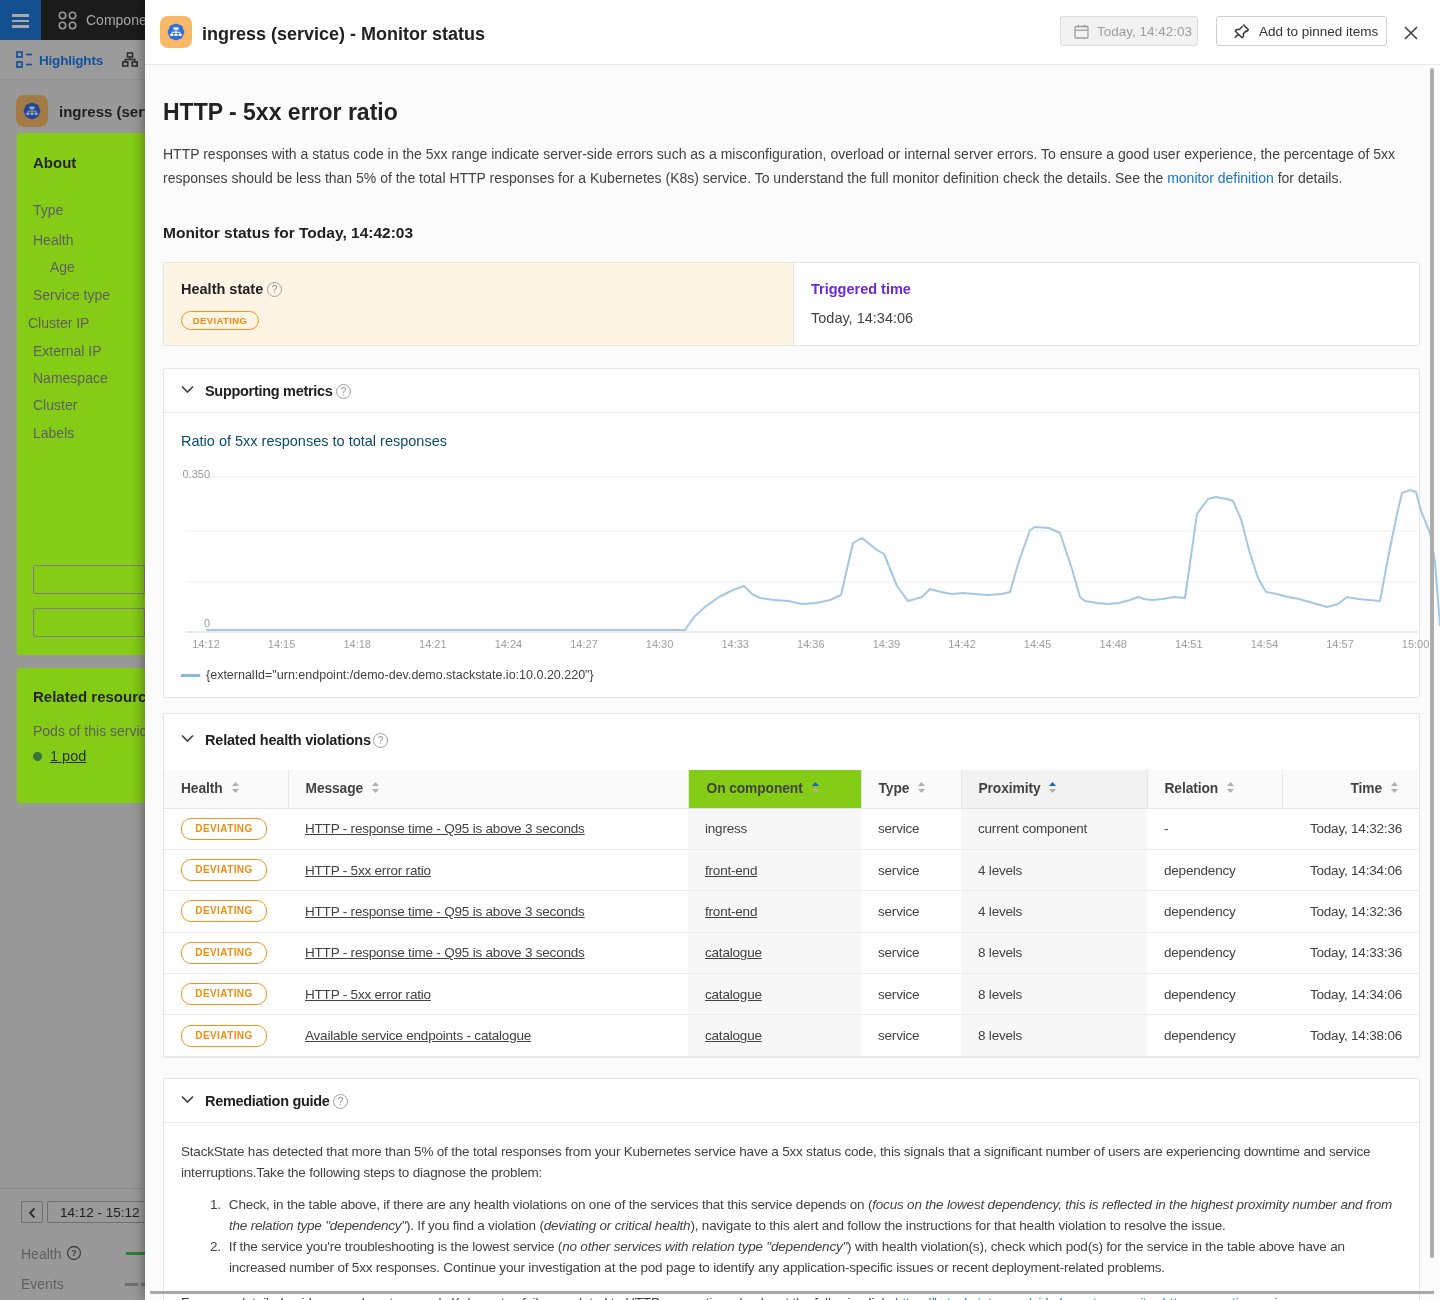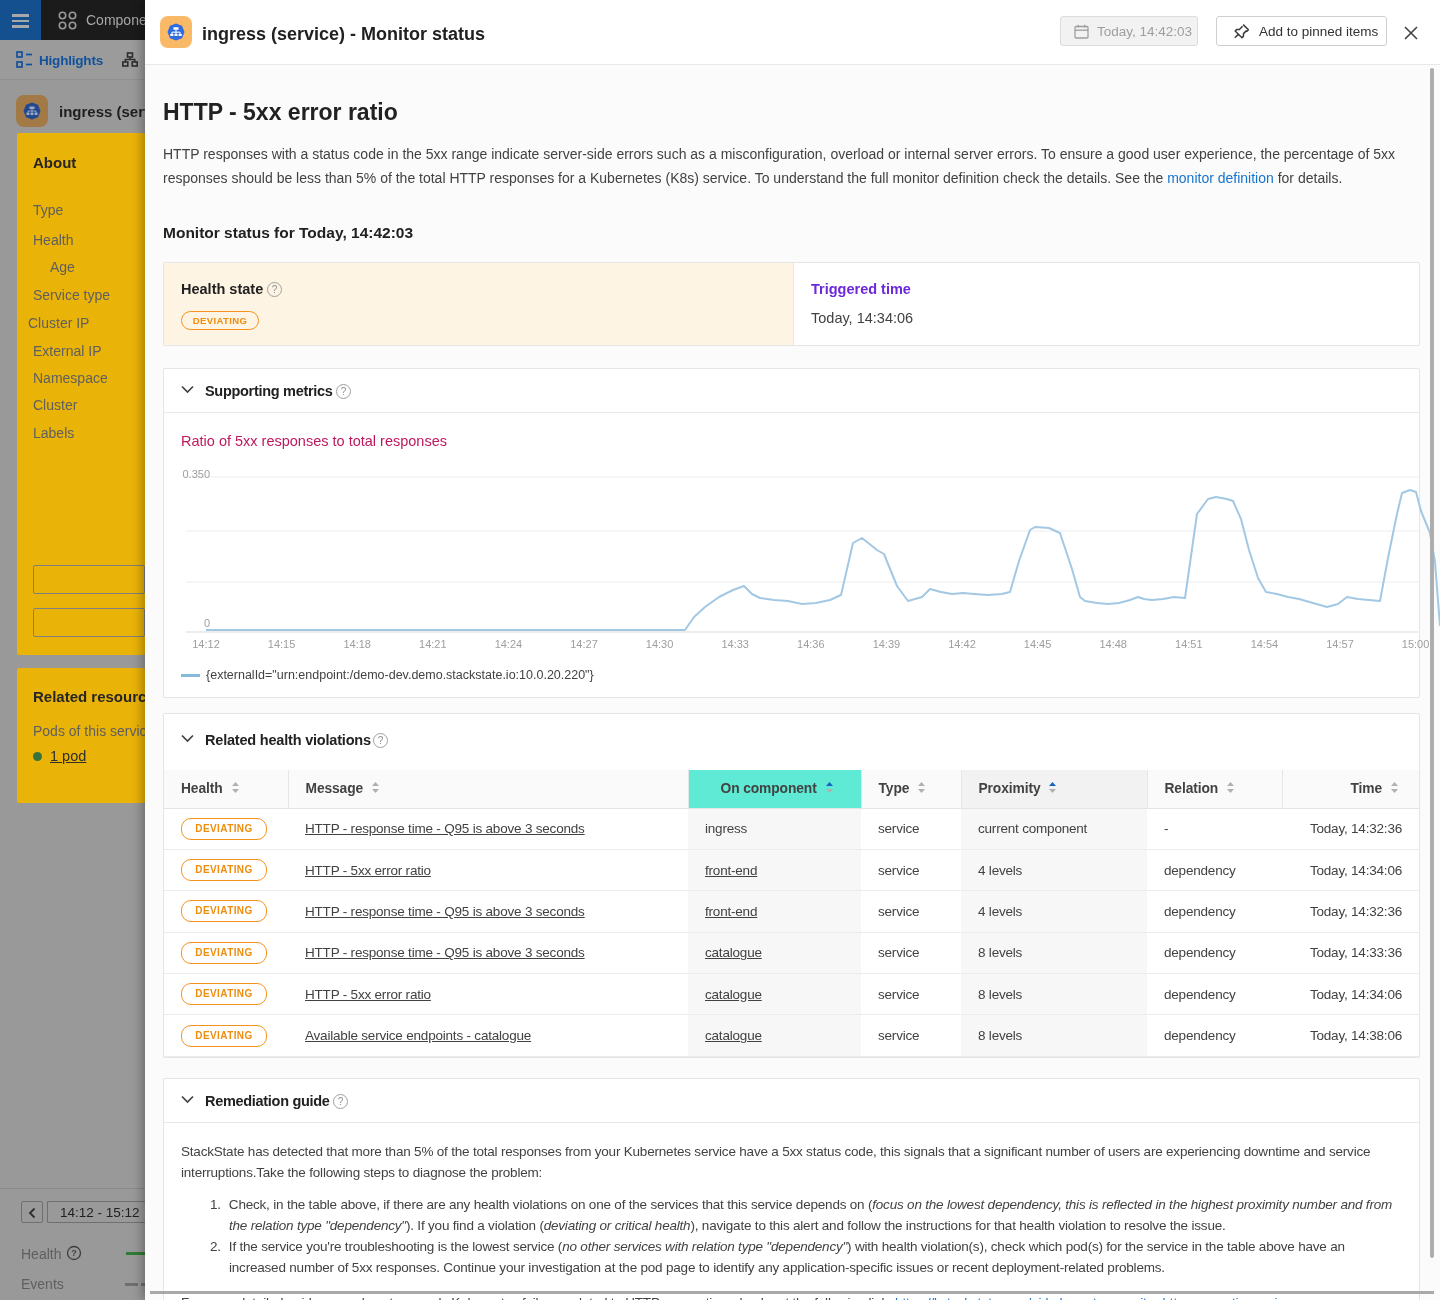--- a/index.html
+++ b/index.html
@@ -4,21 +4,21 @@
 <style>
   * { margin:0; padding:0; box-sizing:border-box; }
   html,body { width:1440px; height:1300px; overflow:hidden; font-family:"Liberation Sans", sans-serif; background:#999; }
   .abs { position:absolute; }
   
   #bgpage { position:absolute; left:0; top:0; width:145px; height:1300px; background:#999999; overflow:hidden; }
   .bg-blue { position:absolute; left:0; top:0; width:41px; height:40px; background:#14508f; }
   .bg-topbar { position:absolute; left:41px; top:0; width:104px; height:40px; background:#1b1b1b; }
   .hamb { position:absolute; left:12px; width:17px; height:2.5px; background:#a8a8a8; }
   .bg-tabs { position:absolute; left:0; top:40px; width:175px; height:40px; background:#9b9b9b; border-bottom:1px solid #8f8f8f; }
-  .bg-card { position:absolute; background:#eab308; border-radius:2px; }
+  .bg-card { position:absolute; background:#84cc16; border-radius:2px; }
   .dimtext { color:#5f5f5f; font-size:14px; white-space:nowrap; }
   .dimbold { color:#262626; font-weight:bold; font-size:15px; white-space:nowrap; }
   
   #modal { position:absolute; left:145px; top:0; width:1295px; height:1300px; background:#fbfbfb; box-shadow:-3px 0 10px rgba(0,0,0,0.3); }
   #mhead { position:absolute; left:0; top:0; width:1295px; height:65px; background:#fff; border-bottom:1px solid #e8e8e8; }
   .icon32 { position:absolute; left:15px; top:16px; width:32px; height:32px; background:#f9b967; border-radius:8px; }
   .mtitle { position:absolute; left:57px; top:24px; font-size:18px; font-weight:bold; color:#212121; }
   .btn { position:absolute; top:16px; height:30px; border-radius:3px; font-size:14px; display:flex; align-items:center; }
   #btn-date { left:915px; width:138px; background:#f2f2f2; border:1px solid #dcdcdc; color:#9e9e9e; font-size:13.5px; }
   #btn-pin { left:1071px; width:171px; background:#fff; border:1px solid #cfcfcf; color:#333; font-size:13.5px; }
@@ -178,21 +178,21 @@
   </div>
 
   <div class="card" style="top:368px;height:330px">
     <div class="sechead">
       <svg class="chev" width="13" height="9" viewBox="0 0 13 9">
           <path d="M1 1.5 L6.5 7 L12 1.5" fill="none" stroke="#424242" stroke-width="1.7"></path>
         </svg>
       <span class="st">Supporting metrics</span>
       <span class="qm abs" style="left:172px;top:15px">?</span>
     </div>
-    <div class="abs" style="left:17px;top:64px;font-size:14.5px;color:#be185d">Ratio of 5xx responses to total responses</div>
+    <div class="abs" style="left:17px;top:64px;font-size:14.5px;color:#0c4a6e">Ratio of 5xx responses to total responses</div>
     <svg class="abs" style="left:0;top:0" width="1282" height="328" viewBox="0 0 1282 328">
       <g stroke="#ededed" stroke-width="1">
         <line x1="22" y1="108" x2="1254" y2="108"></line>
         <line x1="22" y1="162" x2="1254" y2="162"></line>
         <line x1="22" y1="213" x2="1254" y2="213"></line>
       </g>
       <line x1="22" y1="263" x2="1254" y2="263" stroke="#d9d9d9" stroke-width="1.2"></line>
       <text x="46" y="109" font-size="11" fill="#9e9e9e" text-anchor="end">0.350</text>
       <text x="46" y="258" font-size="11" fill="#9e9e9e" text-anchor="end">0</text>
       <g font-size="11" fill="#9e9e9e" text-anchor="middle">
@@ -239,21 +239,21 @@
       <thead>
           <tr>
         <th style="padding-left:17px;border-right:1px solid #e6e6e6">Health<span class="srt"><svg width="9" height="13" viewBox="0 0 9 13">
                   <path d="M4.5 1 L8 5 L1 5 Z" fill="#b0b0b0"></path>
                   <path d="M4.5 12 L1 8 L8 8 Z" fill="#b0b0b0"></path>
                 </svg></span></th>
         <th style="padding-left:17px;border-right:1px solid #e6e6e6">Message<span class="srt"><svg width="9" height="13" viewBox="0 0 9 13">
                   <path d="M4.5 1 L8 5 L1 5 Z" fill="#b0b0b0"></path>
                   <path d="M4.5 12 L1 8 L8 8 Z" fill="#b0b0b0"></path>
                 </svg></span></th>
-        <th style="padding-left:32px;background:#5eead4;border-right:1px solid #e6e6e6">On component<span class="srt"><svg width="9" height="13" viewBox="0 0 9 13">
+        <th style="padding-left:18px;background:#84cc16;border-right:1px solid #e6e6e6">On component<span class="srt"><svg width="9" height="13" viewBox="0 0 9 13">
                   <path d="M4.5 1 L8 5 L1 5 Z" fill="#1565c0"></path>
                   <path d="M4.5 12 L1 8 L8 8 Z" fill="#b0b0b0"></path>
                 </svg></span></th>
         <th style="padding-left:17px;border-right:1px solid #e6e6e6">Type<span class="srt"><svg width="9" height="13" viewBox="0 0 9 13">
                   <path d="M4.5 1 L8 5 L1 5 Z" fill="#b0b0b0"></path>
                   <path d="M4.5 12 L1 8 L8 8 Z" fill="#b0b0b0"></path>
                 </svg></span></th>
         <th style="padding-left:17px;background:#f2f2f2;border-right:1px solid #e6e6e6">Proximity<span class="srt"><svg width="9" height="13" viewBox="0 0 9 13">
                   <path d="M4.5 1 L8 5 L1 5 Z" fill="#1565c0"></path>
                   <path d="M4.5 12 L1 8 L8 8 Z" fill="#b0b0b0"></path>

